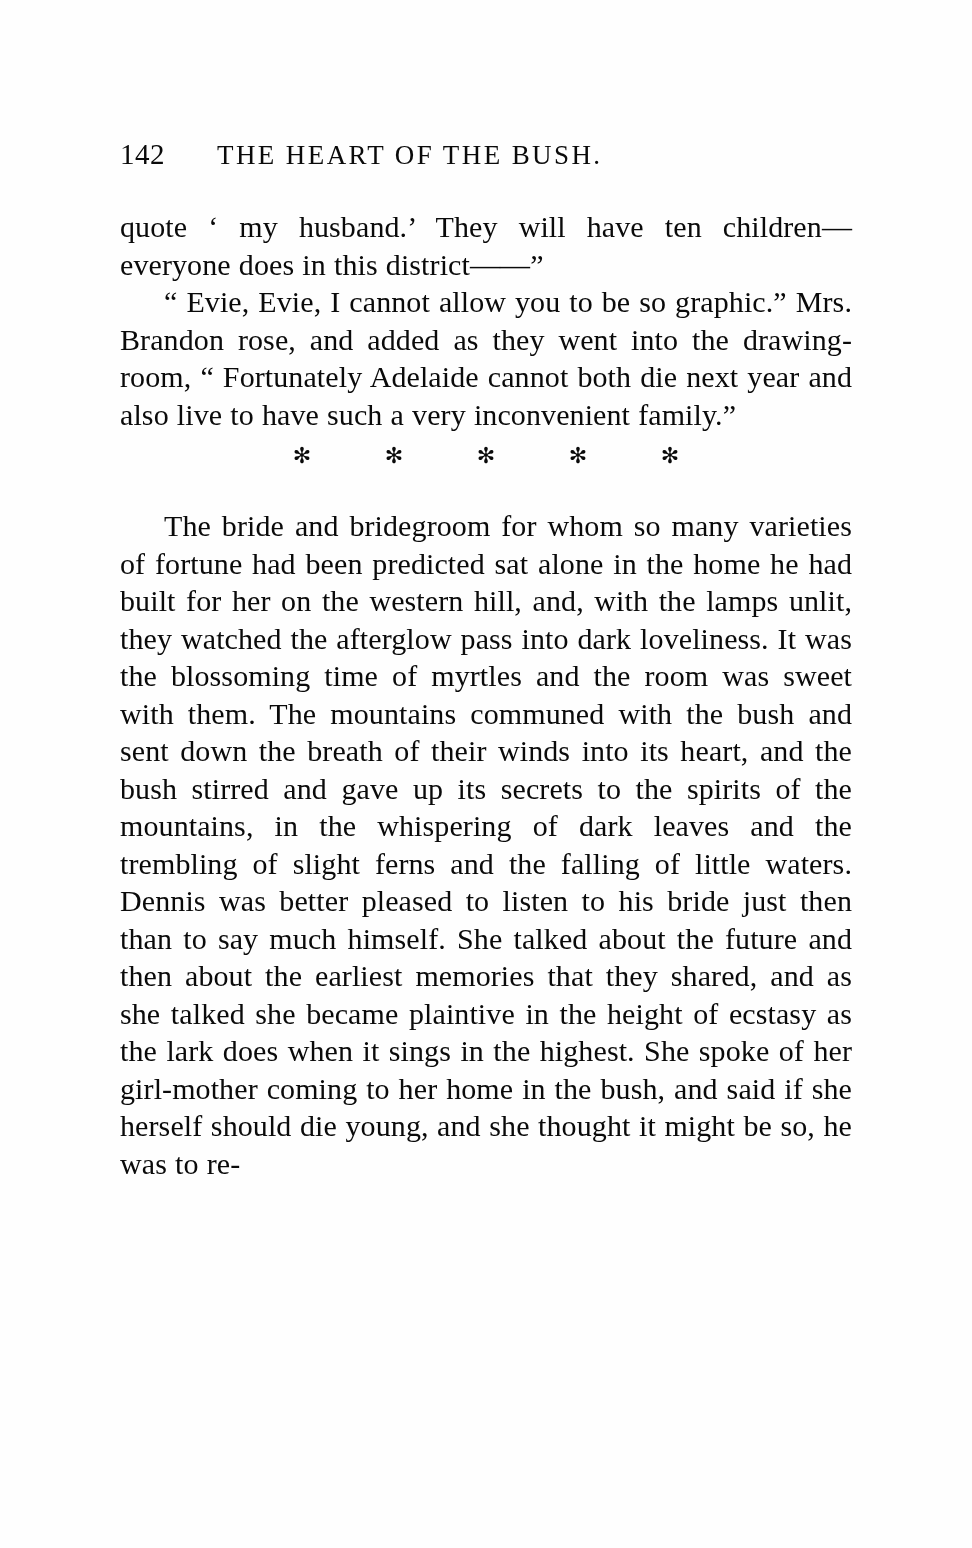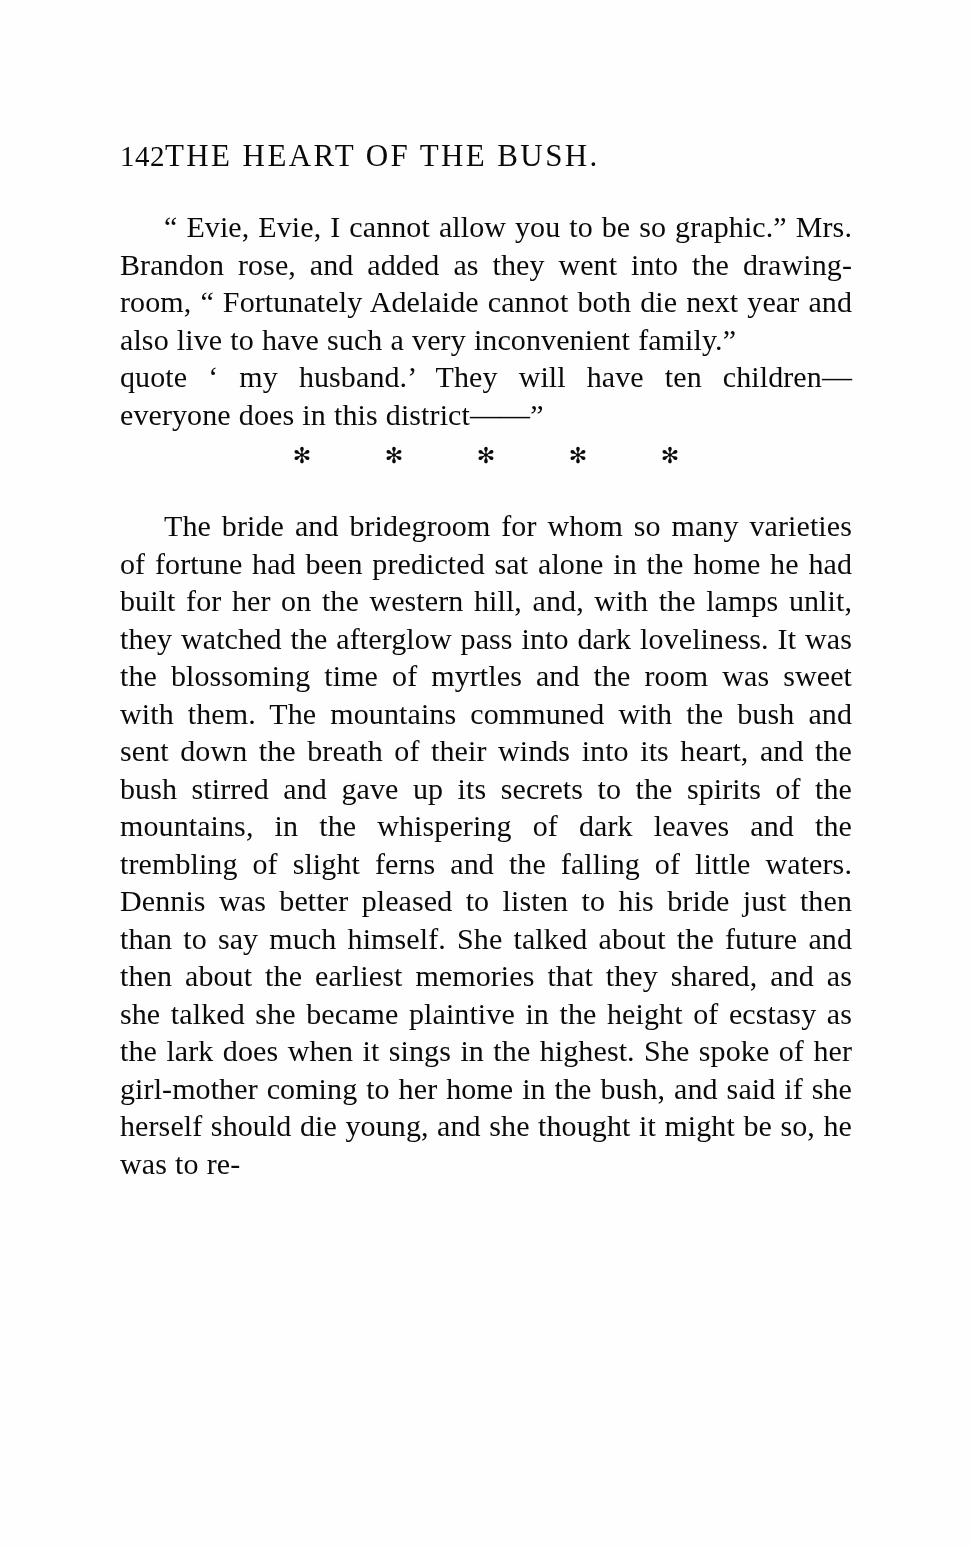--- a/index.html
+++ b/index.html
@@ -29,22 +29,23 @@
     width: 740px;
     display: flex;
     align-items: baseline;
   }
   .folio {
     font-size: 29px;
     letter-spacing: 0.5px;
     font-family: "Liberation Serif", "DejaVu Serif", serif;
   }
   .running-title {
-    font-size: 31px;
+    font-size: 27px;
     letter-spacing: 2.4px;
+    margin-left: 52px;
     font-family: "Liberation Serif", "DejaVu Serif", serif;
   }
   .textblock {
     position: absolute;
     left: 120px;
     top: 208px;
     width: 732px;
   }
   p.para {
     margin: 0;
@@ -85,23 +86,23 @@
 
 <div class="page">
 
   <div class="header">
     <span class="folio">142</span>
     <span class="running-title">THE HEART OF THE BUSH.</span>
   </div>
 
   <div class="textblock">
 
+    <p class="para hang">quote ‘ my husband.’    They will have ten children—everyone does in this district——”</p>
+
     <p class="para indent">“ Evie, Evie, I cannot allow you to be so graphic.”   Mrs. Brandon rose, and added as they went into the drawing-room, “ Fortunately Adelaide cannot both die next year and also live to have such a very inconvenient family.”</p>
-
-    <p class="para hang">quote ‘ my husband.’    They will have ten children—everyone does in this district——”</p>
 
     <div class="asterisks">
       <span>✻</span>
       <span>✻</span>
       <span>✻</span>
       <span>✻</span>
       <span>✻</span>
     </div>
 
     <div class="gap"></div>

